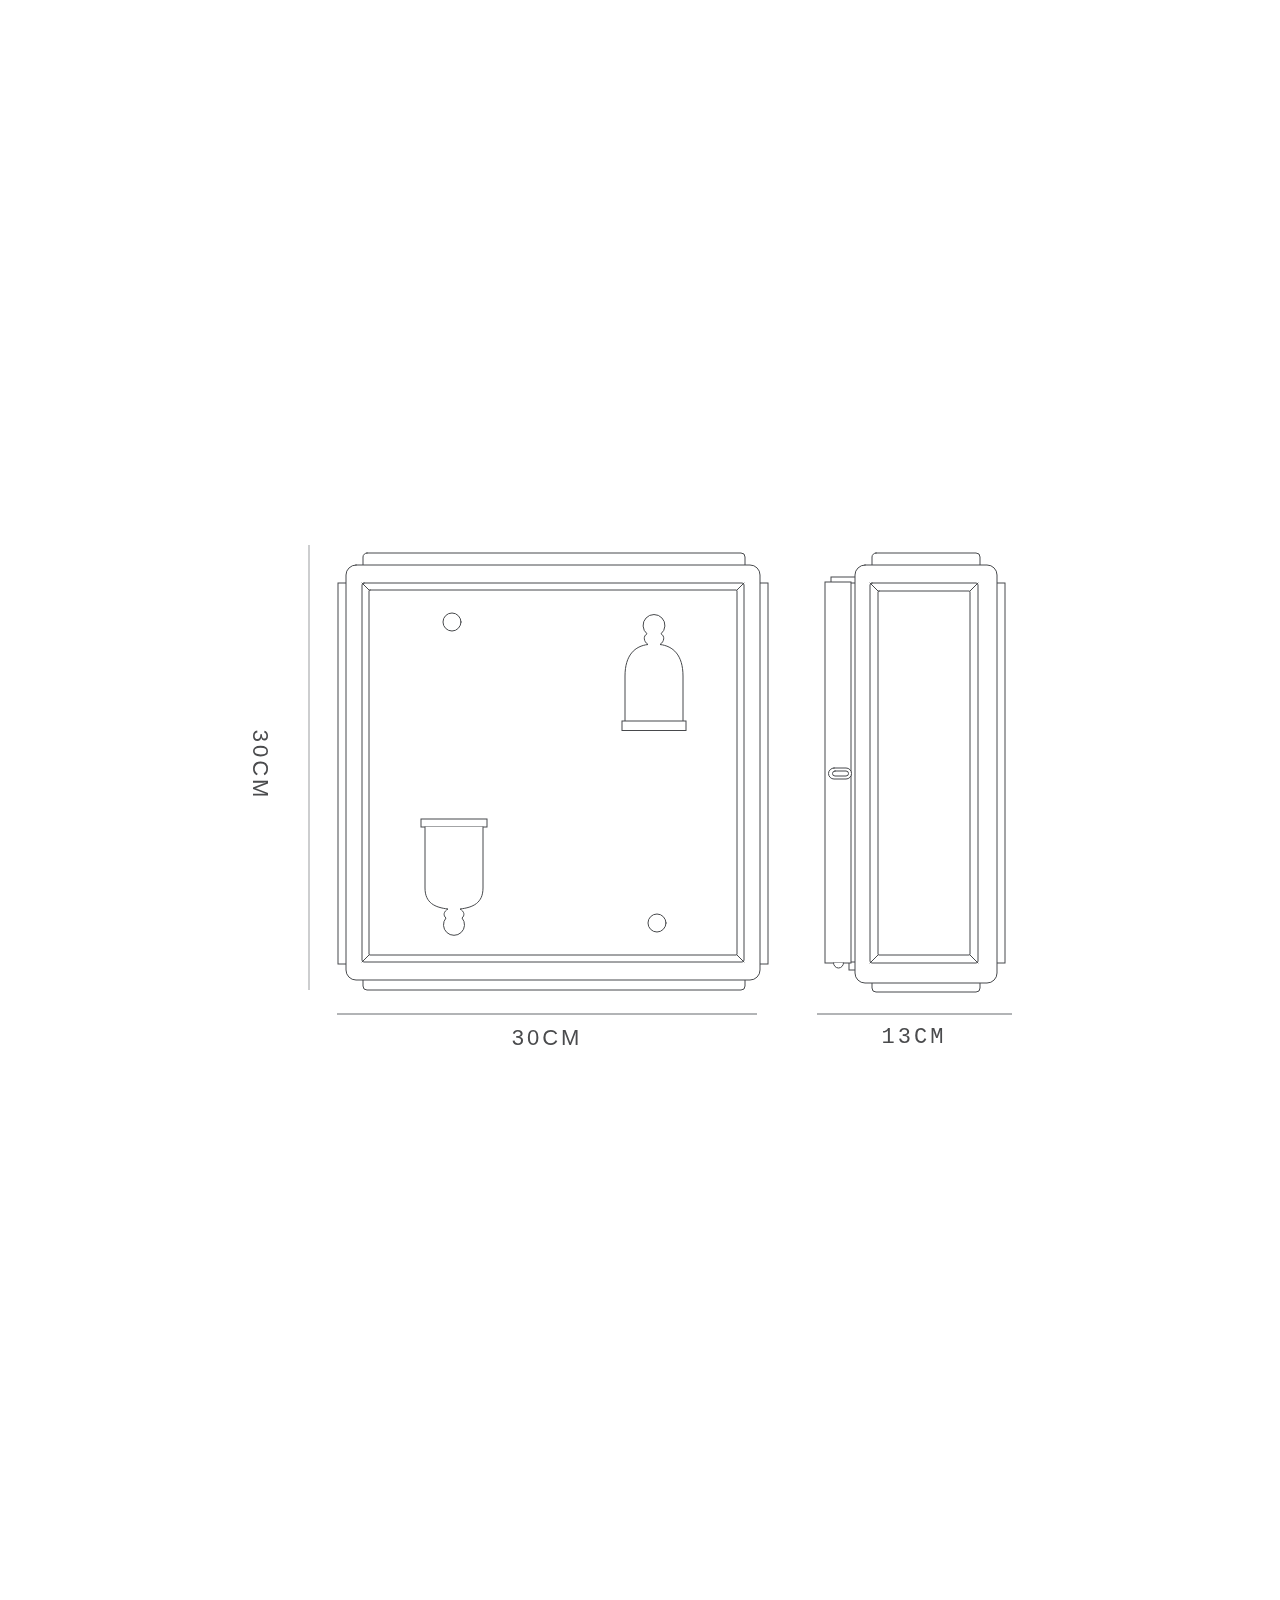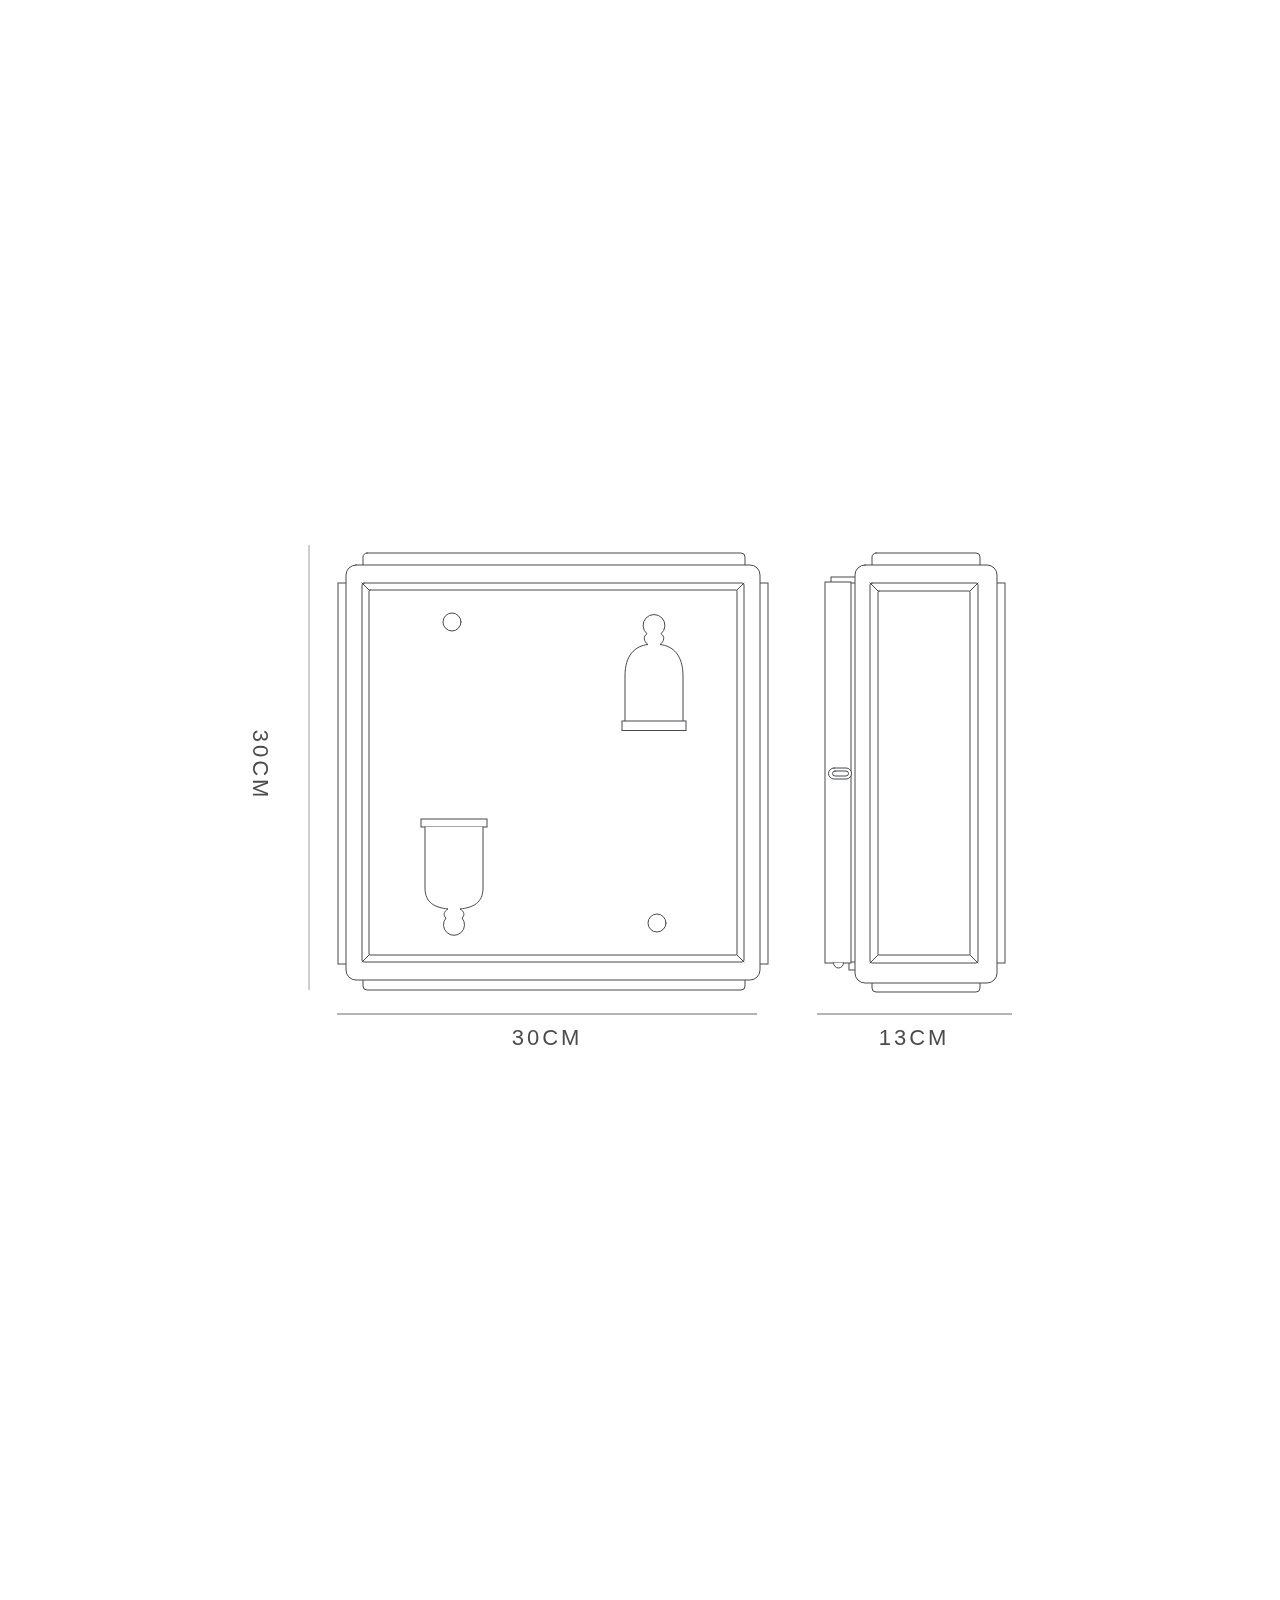--- a/index.html
+++ b/index.html
@@ -109,14 +109,14 @@
       <line x1="309" y1="545" x2="309" y2="990" stroke-width="1.3"></line>
       <line x1="337" y1="1014" x2="757" y2="1014" stroke-width="2"></line>
       <line x1="817" y1="1014" x2="1012" y2="1014" stroke-width="2"></line>
     </g>
   </svg>
 
   <div class="dim-label vertical" style="left:160px; top:752px;">30CM</div>
 
   <div class="dim-label" style="left:447px; top:1025px;">30CM</div>
 
-  <div class="dim-label" style="left:814px; top:1025px;">13CM</div>
+  <div class="dim-label" style="left:814px; top:1025px;font-family:Liberation Mono, monospace;">13CM</div>
 </div>
 
 </body></html>

